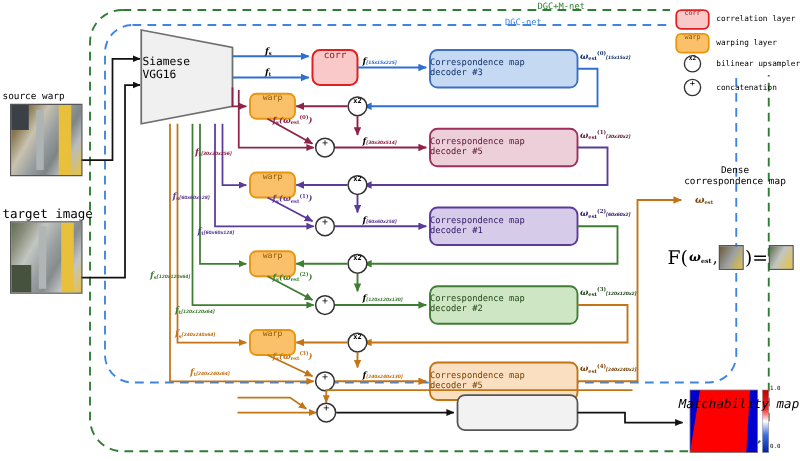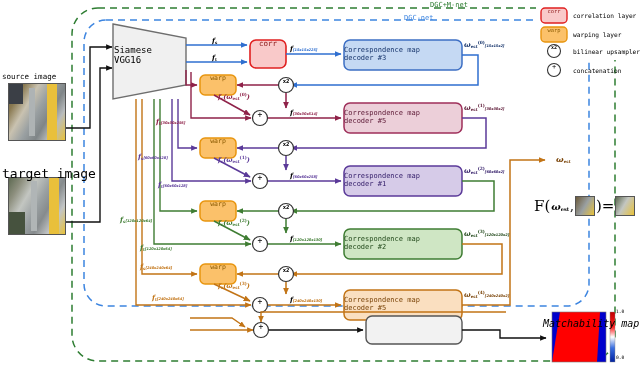--- a/index.html
+++ b/index.html
@@ -142,28 +142,28 @@
 </svg>
 
 <div class="lbl" style="left:430px;top:1px;font-size:7px;color:#2e7d32;">DGC+M-net</div>
 <div class="lbl" style="left:404px;top:14px;font-size:7px;color:#3d85e0;">DGC-net</div>
 
 <div class="thumb" style="left:8px;top:83px;width:56px;height:56px;background:linear-gradient(120deg,#6b5a3a 0%,#8a7a52 18%,#c9c2b0 34%,#9aa0a2 50%,#7f8587 66%,#b9bcbd 80%,#e8c23a 100%);">
   <i style="left:38px;top:0;width:10px;height:56px;background:#e9c03b;"></i>
   <i style="left:20px;top:4px;width:6px;height:48px;background:#aeb3b4;"></i>
   <i style="left:0;top:0;width:14px;height:20px;background:#3b3f46;"></i>
 </div>
-<div class="lbl" style="left:2px;top:72px;font-size:7.5px;">source image</div>
+<div class="lbl" style="left:2px;top:72px;font-size:7.5px;">source warp</div>
 
 <div class="thumb" style="left:8px;top:177px;width:56px;height:56px;background:linear-gradient(120deg,#5e6a52 0%,#8d8f7e 16%,#c3c6c1 32%,#9aa0a2 50%,#868b8d 64%,#c2c5c6 80%,#e8c23a 100%);">
   <i style="left:40px;top:0;width:10px;height:56px;background:#e9c03b;"></i>
   <i style="left:22px;top:3px;width:6px;height:50px;background:#b0b5b6;"></i>
   <i style="left:0;top:34px;width:16px;height:22px;background:#46523e;"></i>
 </div>
-<div class="lbl" style="left:2px;top:166px;font-size:13px;">target image</div>
+<div class="lbl" style="left:2px;top:166px;font-size:10px;">target image</div>
 
 <div class="box-txt" style="left:114px;top:40px;width:70px;height:30px;font-size:9px;flex-direction:column;">
   <span>Siamese</span>
   <span>VGG16</span>
 </div>
 
 <div class="box-txt" style="left:250px;top:40px;width:36px;height:28px;font-size:7.5px;color:#8a1515;">corr</div>
 
 <div class="lbl ft" style="left:212px;top:36px;font-size:7px;">
   f<span class="sub">s</span></div>
@@ -248,20 +248,24 @@
   f<span class="sub">s</span><span class="dim">[240x240x64]</span></div>
 <div class="lbl ft" style="left:152px;top:293px;font-size:7px;color:#c27416;">
   f<span class="sub">t</span><span class="dim">[240x240x64]</span></div>
 <div class="lbl ft" style="left:290px;top:295px;font-size:7px;">
   f<span class="dim" style="color:#c27416;">[240x240x130]</span></div>
 <div class="lbl ft" style="left:218px;top:281px;font-size:6.6px;color:#c27416;">
   f<span class="sub">s</span>(ω<span class="sub">est</span><span class="sup">(3)</span>)</div>
 <div class="lbl ft" style="left:464px;top:290px;font-size:7px;color:#7a4408;">
   ω<span class="sub">est</span><span class="sup">(4)</span><span class="dim">[240x240x2]</span></div>
 
+<div class="lbl" style="left:538px;top:131px;font-size:7.5px;text-align:center;width:100px;">
+  <span>Dense</span><br>
+  <span>correspondence map</span>
+</div>
 <div class="lbl ft" style="left:556px;top:154px;font-size:8px;color:#7a4408;">
   ω<span class="sub">est</span></div>
 
 <div class="lbl" style="left:534px;top:196px;font-size:15px;font-family:'DejaVu Serif',serif;display:flex;align-items:center;gap:1px;">
   <span>F(</span>
   <span class="ft" style="font-size:10px;">ω<span class="sub" style="font-size:5px;">est</span></span>
   <span style="font-size:12px;">,</span>
   <span class="thumb" style="position:relative;display:inline-block;width:18px;height:18px;background:linear-gradient(120deg,#6b5a3a,#9aa0a2 50%,#e8c23a);"></span>
   <span>)=</span>
   <span class="thumb" style="position:relative;display:inline-block;width:18px;height:18px;background:linear-gradient(120deg,#5e6a52,#c3c6c1 45%,#e8c23a);"></span>

